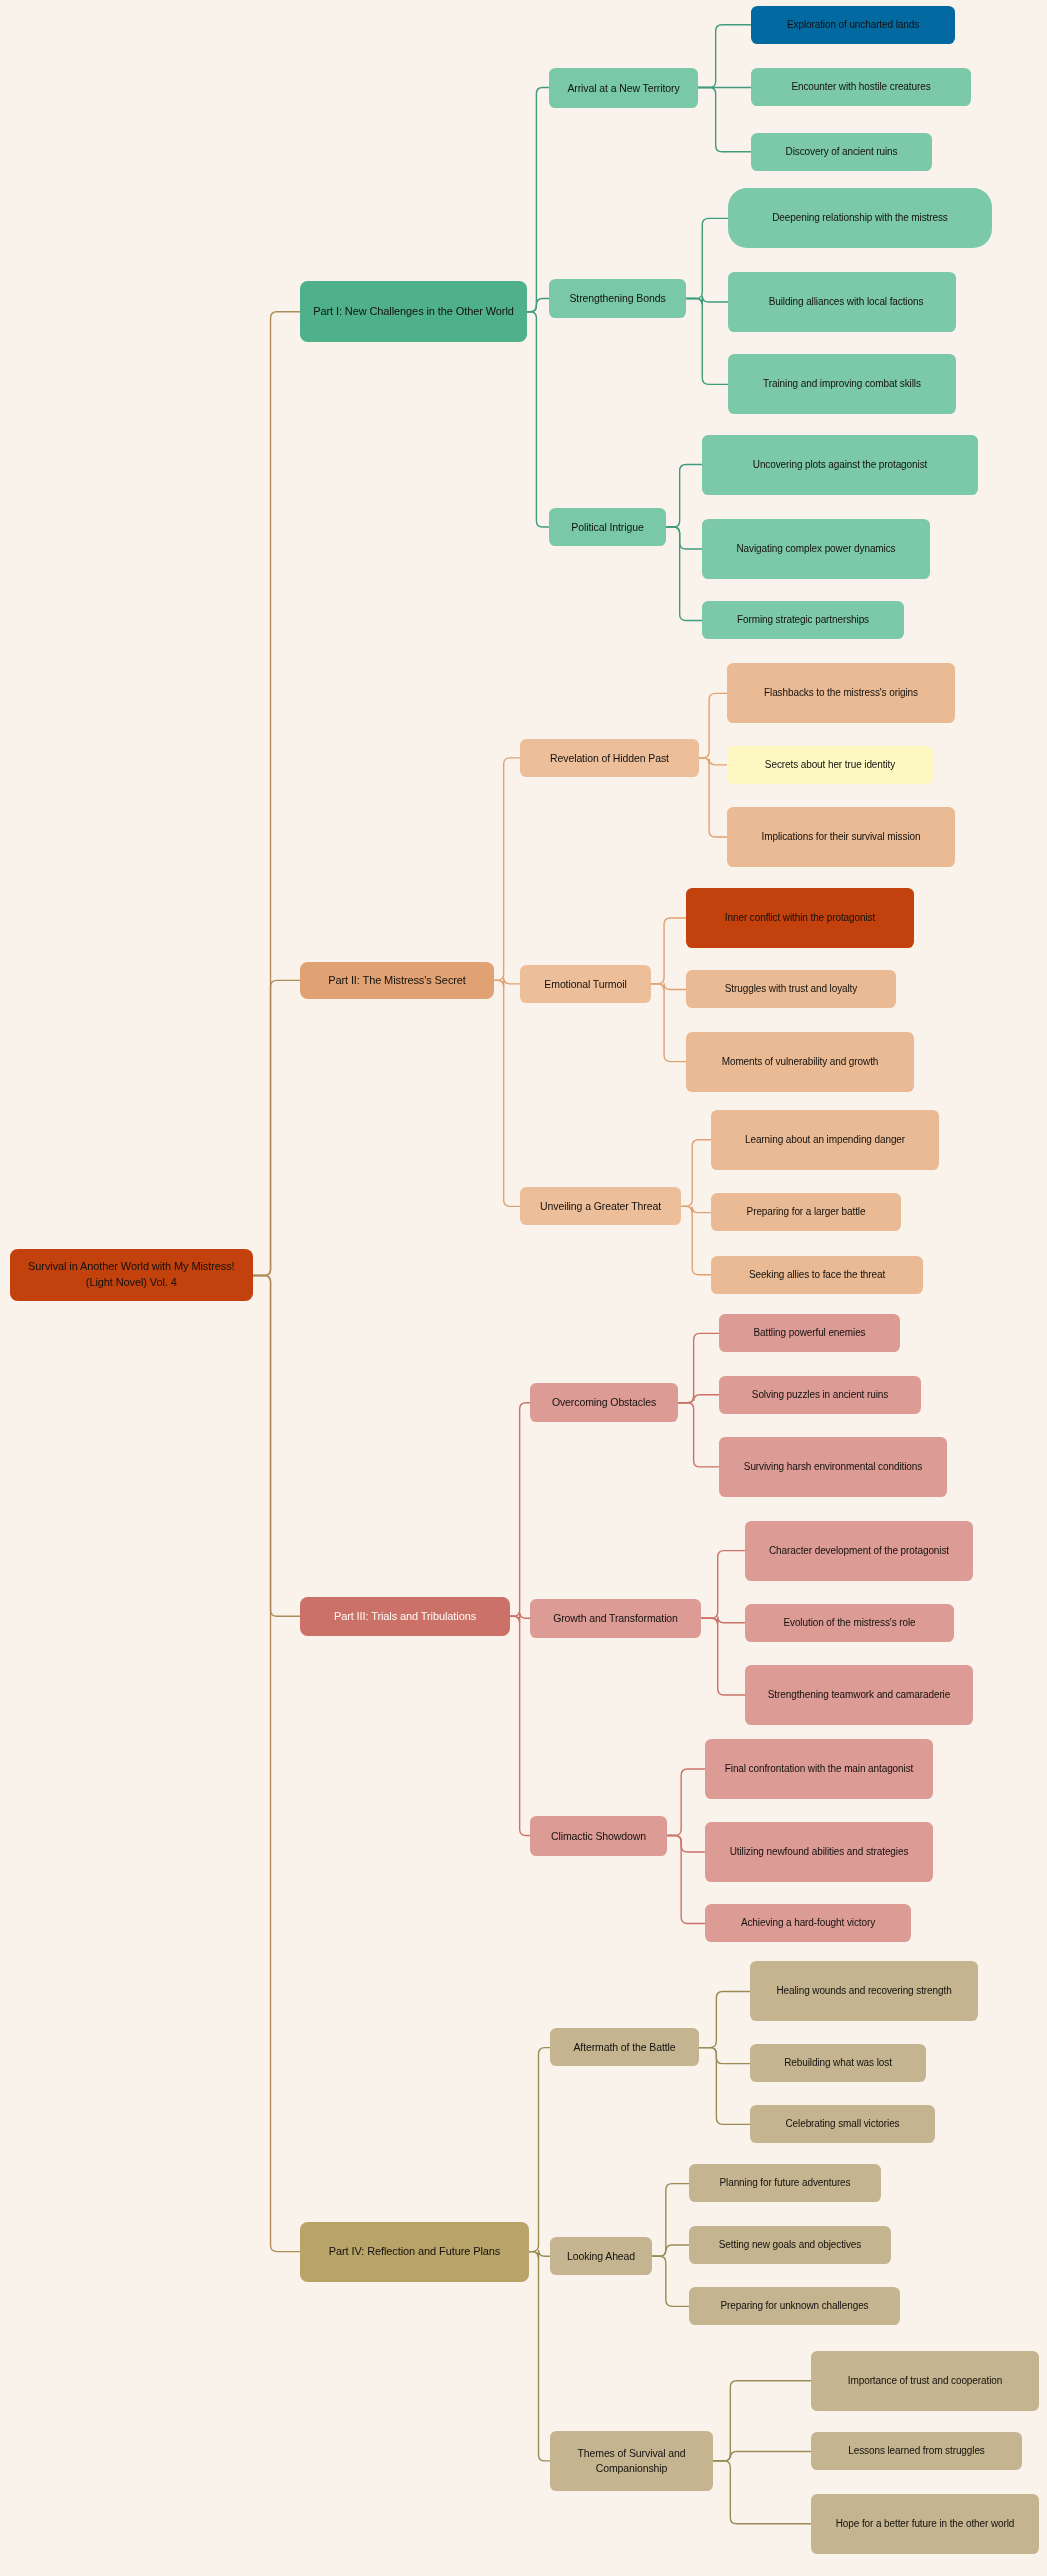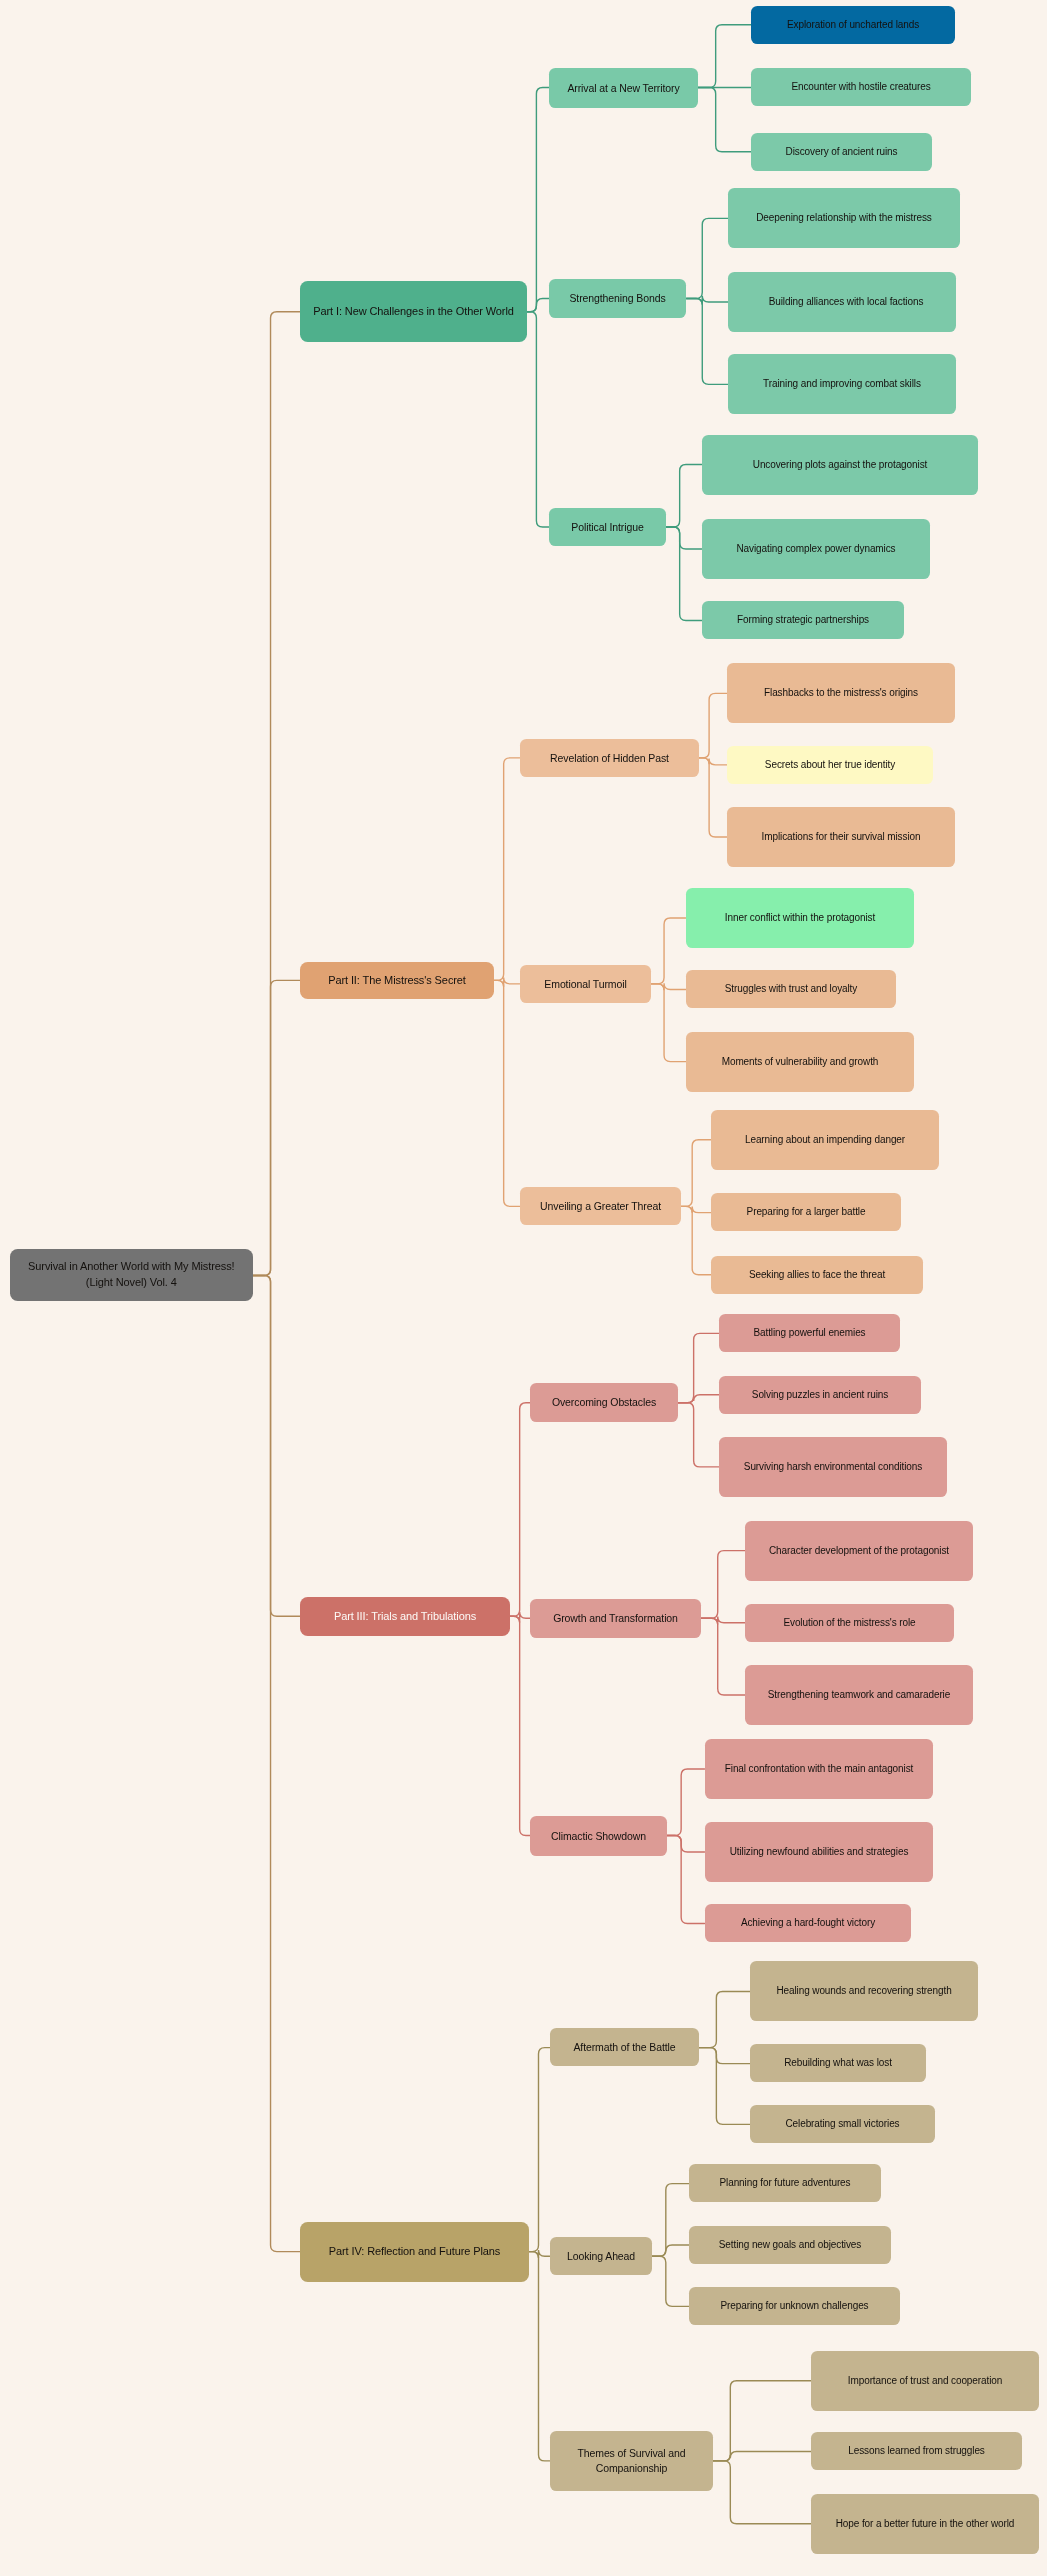--- a/index.html
+++ b/index.html
@@ -111,42 +111,42 @@
       <path d="M 758 3228 L 763 3228 Q 772 3228 772 3237 L 772 3225.5 Q 772 3234.5 781 3234.5 L 788 3234.5" fill="none" stroke="#9a8a55" stroke-width="2" stroke-linecap="round"></path>
       <path d="M 934 3234.5 L 945.52 3234.5 Q 954.52 3234.5 954.52 3225.5 L 954.52 3139.5 Q 954.52 3130.5 963.52 3130.5 L 988 3130.5" fill="none" stroke="#9a8a55" stroke-width="2" stroke-linecap="round"></path>
       <path d="M 934 3234.5 L 945.52 3234.5 Q 954.52 3234.5 954.52 3225.5 L 954.52 3227.5 Q 954.52 3218.5 963.52 3218.5 L 988 3218.5" fill="none" stroke="#9a8a55" stroke-width="2" stroke-linecap="round"></path>
       <path d="M 934 3234.5 L 945.52 3234.5 Q 954.52 3234.5 954.52 3243.5 L 954.52 3297.5 Q 954.52 3306.5 963.52 3306.5 L 988 3306.5" fill="none" stroke="#9a8a55" stroke-width="2" stroke-linecap="round"></path>
       <path d="M 758 3228 L 763 3228 Q 772 3228 772 3237 L 772 3519 Q 772 3528 781 3528 L 788 3528" fill="none" stroke="#9a8a55" stroke-width="2" stroke-linecap="round"></path>
       <path d="M 1021 3528 L 1038 3528 Q 1047 3528 1047 3519 L 1047 3422 Q 1047 3413 1056 3413 L 1163 3413" fill="none" stroke="#9a8a55" stroke-width="2" stroke-linecap="round"></path>
       <path d="M 1021 3528 L 1038 3528 Q 1047 3528 1047 3519 L 1047 3523.5 Q 1047 3514.5 1056 3514.5 L 1163 3514.5" fill="none" stroke="#9a8a55" stroke-width="2" stroke-linecap="round"></path>
       <path d="M 1021 3528 L 1038 3528 Q 1047 3528 1047 3537 L 1047 3609 Q 1047 3618 1056 3618 L 1163 3618" fill="none" stroke="#9a8a55" stroke-width="2" stroke-linecap="round"></path>
     </svg>
   <div id="nodes">
-      <div class="node root" style="left: 9.8px; top: 1249px; width: 243px; height: 52px; background: #737373;">
+      <div class="node root" style="left: 9.8px; top: 1249px; width: 243px; height: 52px; background: #c2410c;">
         <span>Survival in Another World with My Mistress! (Light Novel) Vol. 4</span>
       </div>
       <div class="node l1" style="left: 300px; top: 281px; width: 227px; height: 61px; background: rgb(79, 176, 140);">
         <span>Part I: New Challenges in the Other World</span>
       </div>
       <div class="node l2" style="left: 549px; top: 68px; width: 149px; height: 40px; background: rgb(121, 201, 168);">
         <span>Arrival at a New Territory</span>
       </div>
       <div class="node l3" style="left: 751px; top: 5.6px; width: 204px; height: 38px; background: #0369a1;">
         <span>Exploration of uncharted lands</span>
       </div>
       <div class="node l3" style="left: 751px; top: 68px; width: 220px; height: 38px; background: rgb(124, 201, 169);">
         <span>Encounter with hostile creatures</span>
       </div>
       <div class="node l3" style="left: 751px; top: 133px; width: 181px; height: 38px; background: rgb(124, 201, 169);">
         <span>Discovery of ancient ruins</span>
       </div>
       <div class="node l2" style="left: 549px; top: 279px; width: 137px; height: 39px; background: rgb(121, 201, 168);">
         <span>Strengthening Bonds</span>
       </div>
-      <div class="node l3" style="left: 728px; top: 188px; width: 232px; height: 60px; background: rgb(124, 201, 169);">
+      <div class="node l3" style="left: 728px; top: 188px; width: 264px; height: 60px; background: rgb(124, 201, 169); border-radius: 19px;">
         <span>Deepening relationship with the mistress</span>
       </div>
       <div class="node l3" style="left: 728px; top: 272px; width: 228px; height: 60px; background: rgb(124, 201, 169); padding-left: 15px;">
         <span>Building alliances with local factions</span>
       </div>
       <div class="node l3" style="left: 728px; top: 354px; width: 228px; height: 60px; background: rgb(124, 201, 169);">
         <span>Training and improving combat skills</span>
       </div>
       <div class="node l2" style="left: 549px; top: 508px; width: 117px; height: 38px; background: rgb(121, 201, 168);">
         <span>Political Intrigue</span>
@@ -171,21 +171,21 @@
       </div>
       <div class="node l3" style="left: 727px; top: 746px; width: 206px; height: 38px; background: #fef9c3;">
         <span>Secrets about her true identity</span>
       </div>
       <div class="node l3" style="left: 727px; top: 807px; width: 228px; height: 60px; background: rgb(233, 186, 148);">
         <span>Implications for their survival mission</span>
       </div>
       <div class="node l2" style="left: 520px; top: 965px; width: 131px; height: 38px; background: rgb(236, 190, 154);">
         <span>Emotional Turmoil</span>
       </div>
-      <div class="node l3" style="left: 686px; top: 888px; width: 228px; height: 60px; background: #86efac;">
+      <div class="node l3" style="left: 686px; top: 888px; width: 228px; height: 60px; background: #c2410c;">
         <span>Inner conflict within the protagonist</span>
       </div>
       <div class="node l3" style="left: 686px; top: 970px; width: 210px; height: 38px; background: rgb(233, 186, 148);">
         <span>Struggles with trust and loyalty</span>
       </div>
       <div class="node l3" style="left: 686px; top: 1032px; width: 228px; height: 60px; background: rgb(233, 186, 148);">
         <span>Moments of vulnerability and growth</span>
       </div>
       <div class="node l2" style="left: 520px; top: 1187px; width: 161px; height: 38px; background: rgb(236, 190, 154);">
         <span>Unveiling a Greater Threat</span>

